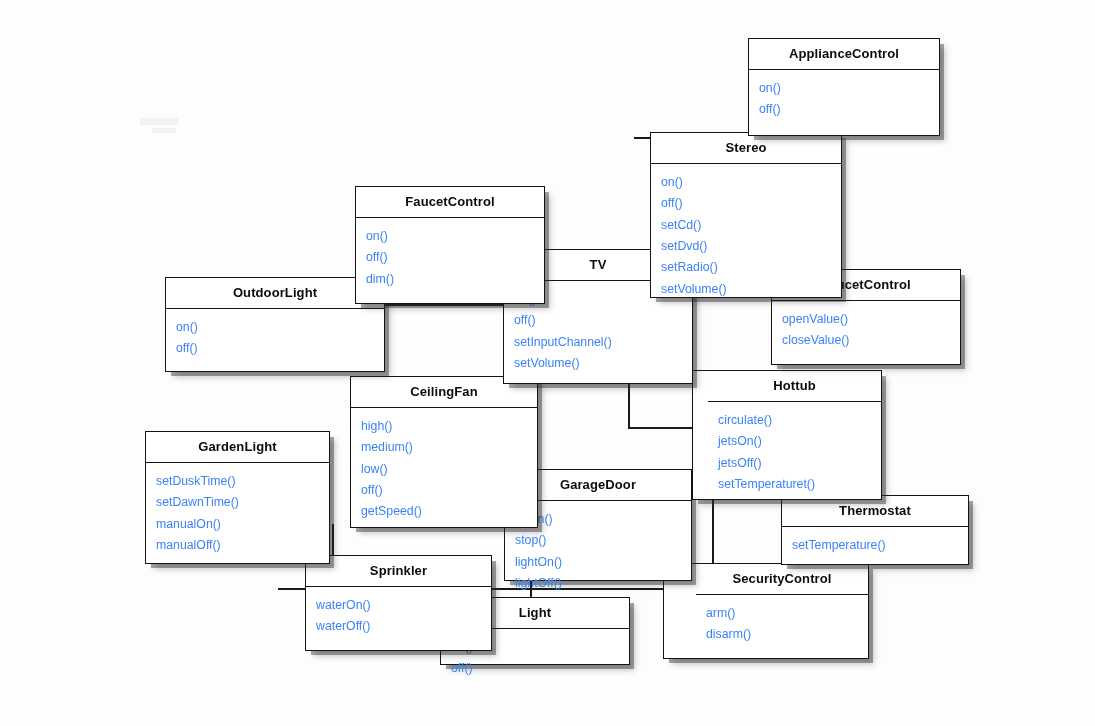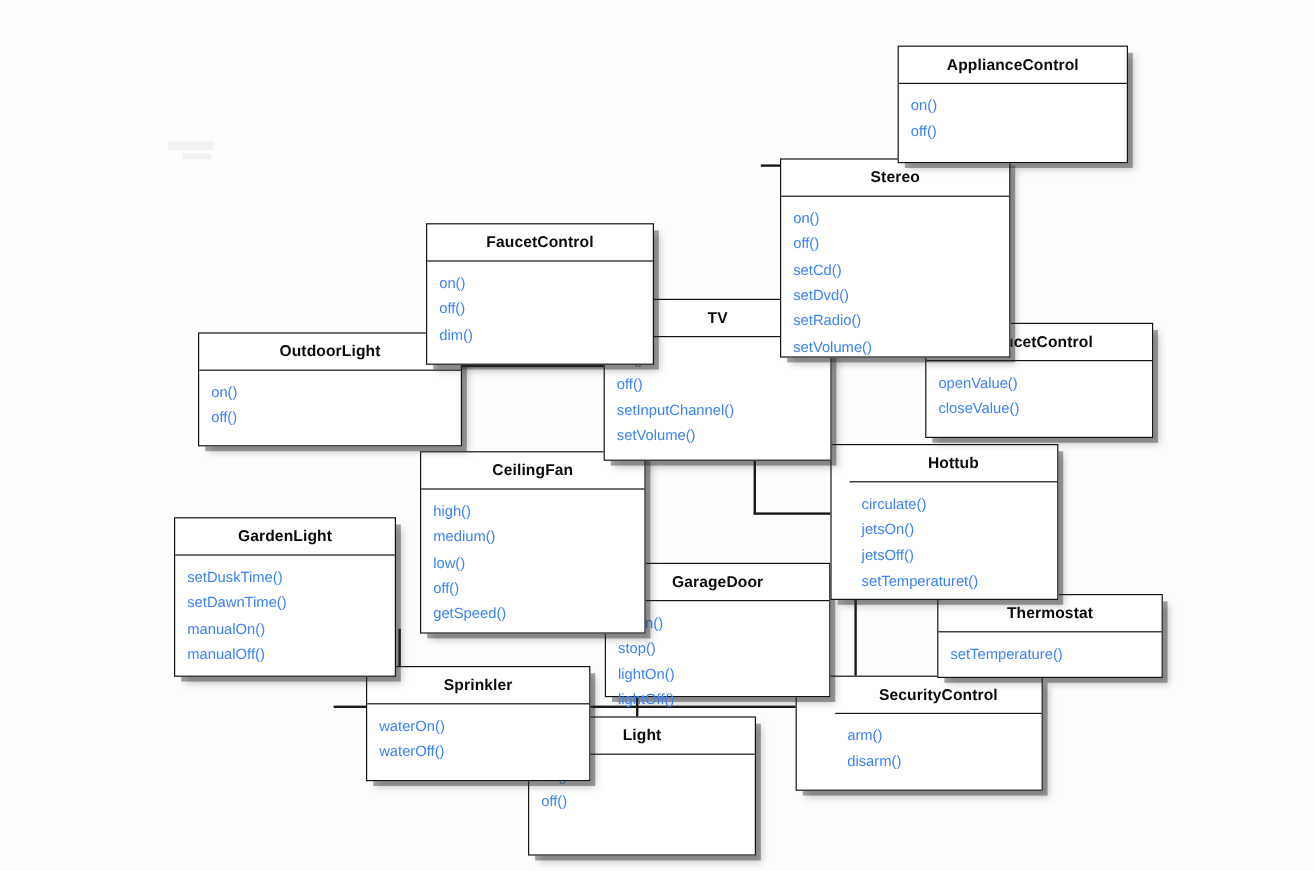--- a/index.html
+++ b/index.html
@@ -194,21 +194,21 @@
           <div class="op">waterOff()</div>
         </div>
       </div>
       <div class="uml-class" style="left: 663px; top: 563px; width: 206px; height: 96px; z-index: 18; padding-left: 32px;">
         <div class="class-name">SecurityControl</div>
         <div class="ops">
           <div class="op">arm()</div>
           <div class="op">disarm()</div>
         </div>
       </div>
-      <div class="uml-class" style="left: 440px; top: 597px; width: 190px; height: 116px; z-index: 17;">
+      <div class="uml-class" style="left: 440px; top: 597px; width: 190px; height: 68px; z-index: 17;">
         <div class="class-name">Light</div>
         <div class="ops">
           <div class="op">on()</div>
           <div class="op">off()</div>
         </div>
       </div>
     </div>
 </div>
 
 </body></html>

